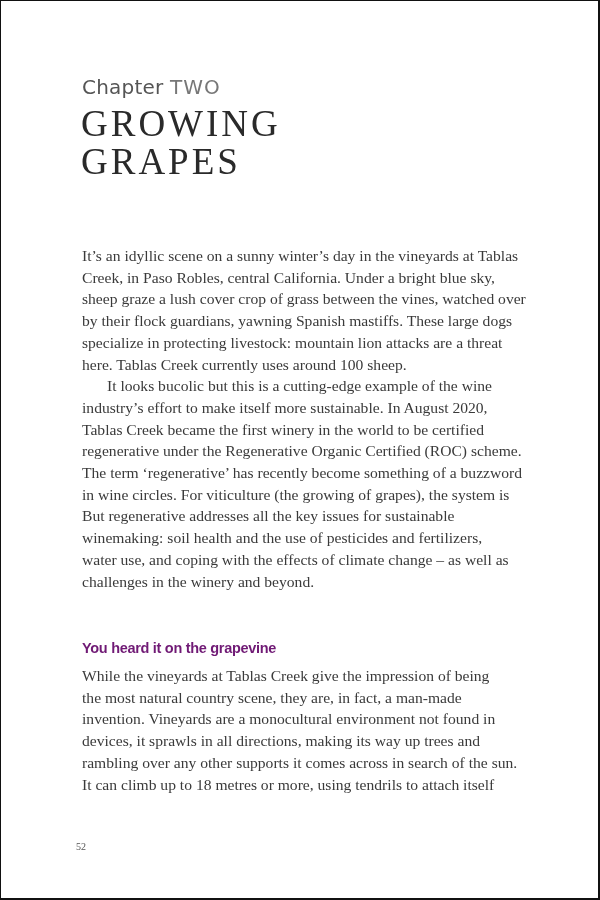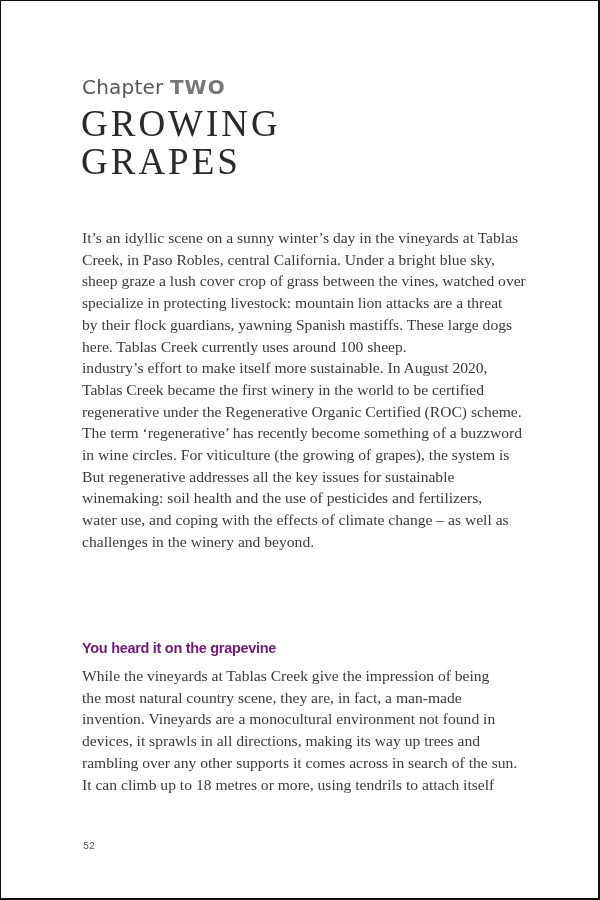--- a/index.html
+++ b/index.html
@@ -32,21 +32,21 @@
       position: absolute;
       left: 81px;
       top: 74px;
       font-family: "DejaVu Sans", sans-serif;
       font-size: 20px;
       color: #555;
       letter-spacing: 0.2px;
       font-weight: normal;
     }
     .chapter-label .num {
-      font-weight: bold;
+      font-weight: normal;
       color: #777;
       letter-spacing: 1px;
     }
     .chapter-title {
       position: absolute;
       left: 80px;
       top: 104px;
       font-family: "Liberation Serif", serif;
       font-size: 37px;
       line-height: 38px;
@@ -61,39 +61,39 @@
       width: 480px;
       font-family: "Liberation Serif", serif;
       font-size: 15.6px;
       line-height: 21.7px;
       color: #3a3a3a;
     }
     .body-text p {
       margin: 0;
       white-space: nowrap;
     }
-    .block1 { top: 226px; }
+    .block1 { top: 244px; }
     .indent { padding-left: 25px; }
     .subhead {
       position: absolute;
       left: 81px;
       top: 639px;
       font-family: Liberation Sans, sans-serif;
       font-size: 14.5px;
       font-weight: bold;
       color: #701a75;
       letter-spacing: -0.3px;
     }
     .block2 { top: 664px; }
     .line { display: block; }
     .folio {
       position: absolute;
-      left: 82px;
+      left: 75px;
       top: 840px;
-      font-family: Liberation Mono, monospace;
+      font-family: Liberation Serif, serif;
       font-size: 10px;
       color: #555;
     }
   </style>
 </head>
 <body>
 
 <div class="page">
 
   <div class="chapter-label">
@@ -104,25 +104,26 @@
   <h1 class="chapter-title">
     <span class="line">GROWING</span>
     <span class="line">GRAPES</span>
   </h1>
 
   <div class="body-text block1">
     <p>
       <span class="line">It’s an idyllic scene on a sunny winter’s day in the vineyards at Tablas</span>
       <span class="line">Creek, in Paso Robles, central California. Under a bright blue sky,</span>
       <span class="line">sheep graze a lush cover crop of grass between the vines, watched over</span>
+      <span class="line">by their flock guardians, yawning Spanish mastiffs. These large dogs</span>
       <span class="line">specialize in protecting livestock: mountain lion attacks are a threat</span>
-      <span class="line">by their flock guardians, yawning Spanish mastiffs. These large dogs</span>
       <span class="line">here. Tablas Creek currently uses around 100 sheep.</span>
     </p>
     <p>
+      <span class="line indent">It looks bucolic but this is a cutting-edge example of the wine</span>
       <span class="line">industry’s effort to make itself more sustainable. In August 2020,</span>
       <span class="line">Tablas Creek became the first winery in the world to be certified</span>
       <span class="line">regenerative under the Regenerative Organic Certified (ROC) scheme.</span>
       <span class="line">The term ‘regenerative’ has recently become something of a buzzword</span>
       <span class="line">in wine circles. For viticulture (the growing of grapes), the system is</span>
       <span class="line">But regenerative addresses all the key issues for sustainable</span>
       <span class="line">winemaking: soil health and the use of pesticides and fertilizers,</span>
       <span class="line">water use, and coping with the effects of climate change – as well as</span>
       <span class="line">challenges in the winery and beyond.</span>
     </p>

